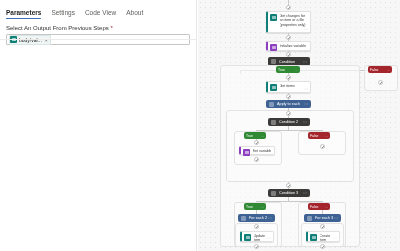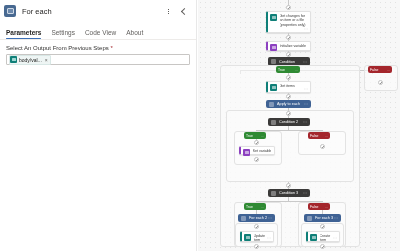--- a/index.html
+++ b/index.html
@@ -135,38 +135,20 @@
   .plus:before{left:1px;right:1px;top:1.5px;height:.6px;}
   .plus:after{top:1px;bottom:1px;left:1.5px;width:.6px;}
 </style>
 </head>
 <body>
 
 <div id="root">
 
   <div class="panel">
 
-    <div class="panel-header">
-      <span class="node-icon">
-          <i class="glyph"></i>
-        </span>
-      <span class="panel-title">For each</span>
-      <span class="header-actions">
-        <span class="ico-btn">
-          <span class="dots">
-              <i></i>
-              <i></i>
-              <i></i>
-            </span>
-        </span>
-        <span class="ico-btn">
-          <span class="chev"></span>
-        </span>
-      </span>
-    </div>
 
     <div class="tabs">
       <span class="tab active">Parameters</span>
       <span class="tab">Settings</span>
       <span class="tab">Code View</span>
       <span class="tab">About</span>
     </div>
     <div class="tab-divider"></div>
 
     <div class="field">

